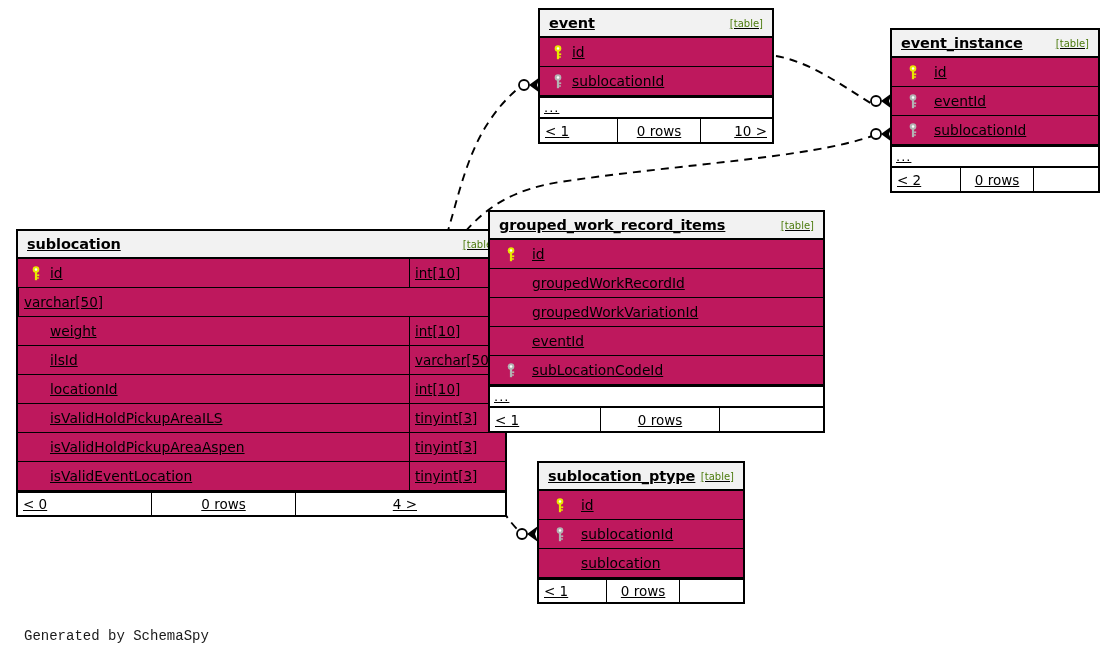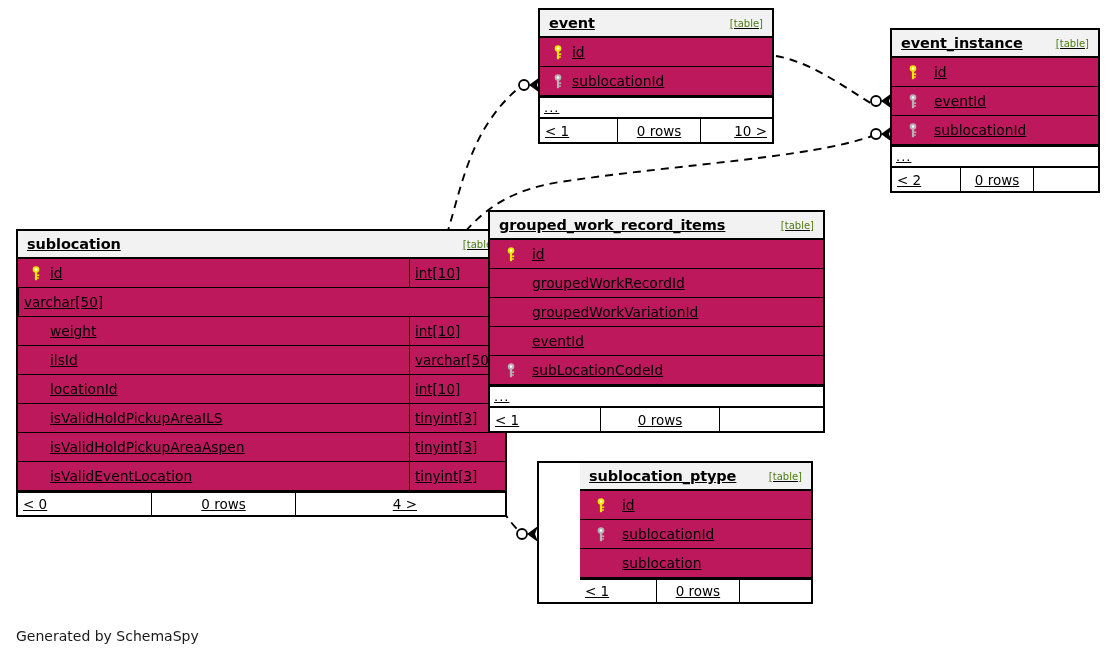--- a/index.html
+++ b/index.html
@@ -407,21 +407,21 @@
             <span class="col-label">subLocationCodeId</span>
           </div>
         </div>
         <div class="row-ellipsis">...</div>
         <div class="footer" style="border-top-width:1px">
           <div class="fcell f-left" style="width:110px">&lt; 1</div>
           <div class="fcell f-mid" style="width:120px">0 rows</div>
           <div class="fcell f-right" style="width:103px"></div>
         </div>
       </div>
-      <div class="tbl" style="left: 537px; top: 461px; width: 276px; padding-left: 41px;">
+      <div class="tbl" style="left: 537px; top: 461px; width: 208px;">
         <div class="tbl-head">
           <span class="tbl-name">sublocation_ptype</span>
           <span class="tbl-tag">[table]</span>
         </div>
         <div class="row">
           <div class="cell-name">
             <span class="keyslot wide">
               <svg width="10" height="15" viewBox="0 0 10 15">
                 <circle cx="5" cy="3.6" r="3.3" fill="#e8e800"></circle>
                 <circle cx="5" cy="3.6" r="1.25" fill="#ffffff"></circle>
@@ -454,14 +454,14 @@
           </div>
         </div>
         <div class="footer" style="border-top-width:2px">
           <div class="fcell f-left" style="width:78px">&lt; 1</div>
           <div class="fcell f-mid" style="width:85px">0 rows</div>
           <div class="fcell f-right" style="width:73px"></div>
         </div>
       </div>
     </div>
 
-  <div class="credit" style="left:16px; top:628px;">Generated by SchemaSpy</div>
+  <div class="credit" style="left:24px; top:628px;font-family:Liberation Mono, monospace;">Generated by SchemaSpy</div>
 </div>
 
 </body></html>

